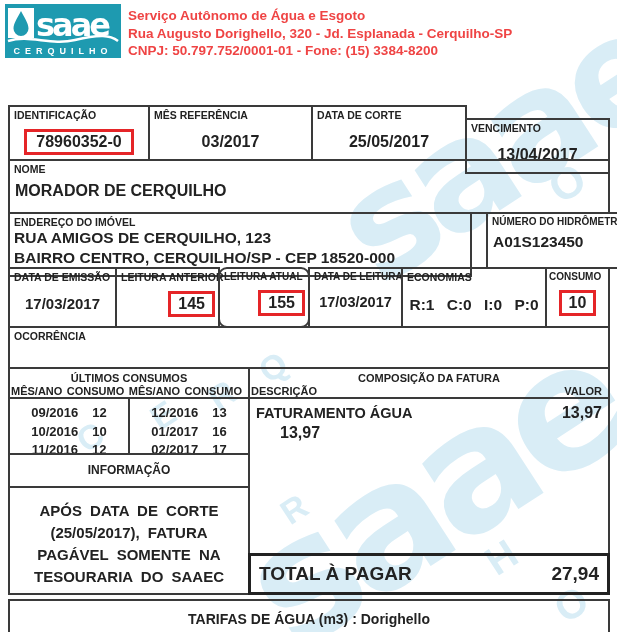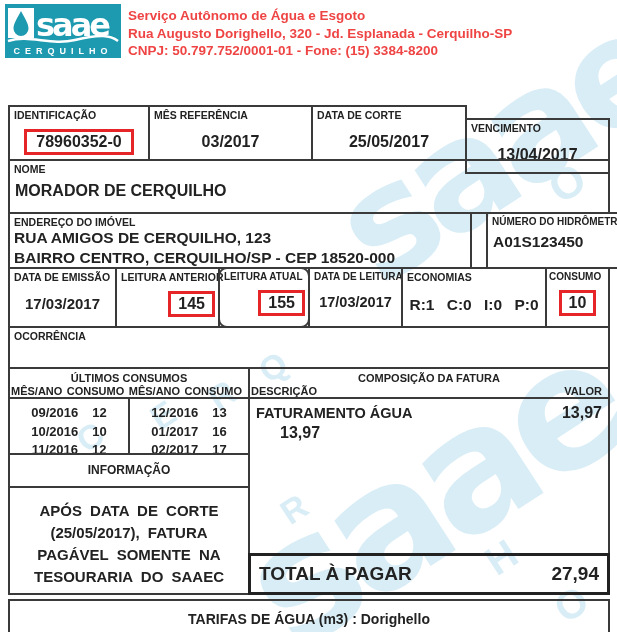--- a/index.html
+++ b/index.html
@@ -92,21 +92,21 @@
 <div class="cell" style="left:465px;top:118px;width:145px;height:56px;">
   <div class="lbl">VENCIMENTO</div>
   <div class="val val-r1" style="margin-top:12px;">13/04/2017</div>
 </div>
 
 <div class="cell" style="left:8px;top:159px;width:602px;height:55px;">
   <div class="lbl">NOME</div>
   <div class="val-left">MORADOR DE CERQUILHO</div>
 </div>
 
-<div class="cell" style="left:8px;top:212px;width:464px;height:57px;">
+<div class="cell" style="left:8px;top:212px;width:464px;height:65px;">
   <div class="lbl">ENDEREÇO DO IMÓVEL</div>
   <div class="addr-line">RUA AMIGOS DE CERQUILHO, 123</div>
   <div class="addr-line">BAIRRO CENTRO, CERQUILHO/SP - CEP 18520-000</div>
 </div>
 <div class="cell" style="left:470px;top:212px;width:140px;height:57px;margin-left:16px;">
   <div class="lbl" style="font-size:10px;">NÚMERO DO HIDRÔMETRO</div>
   <div class="val-left" style="margin-top:6px;font-size:15.5px;">A01S123450</div>
 </div>
 
 <div class="cell" style="left:8px;top:267px;width:109px;height:61px;">

